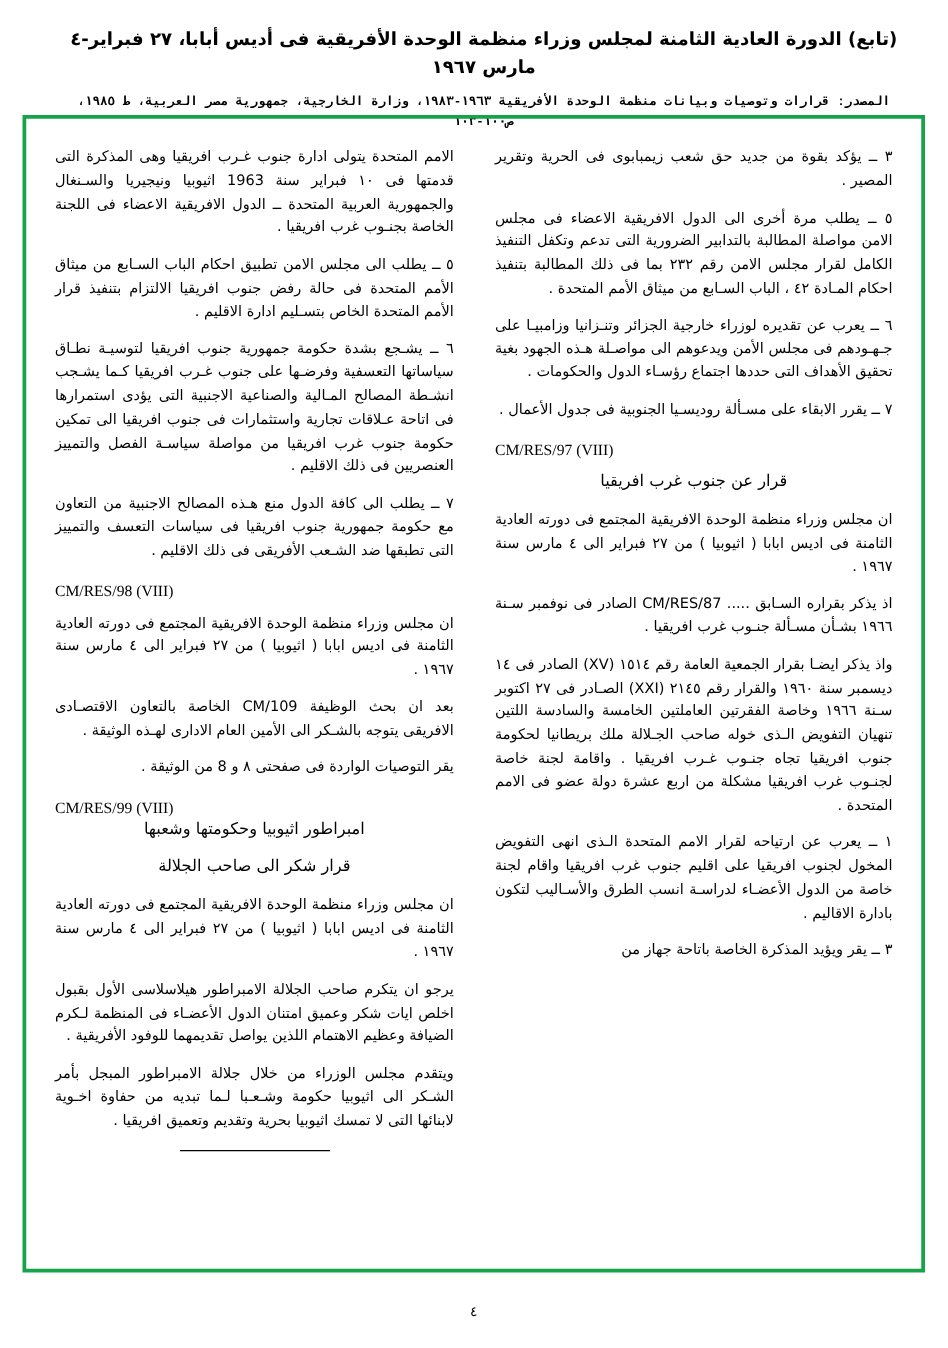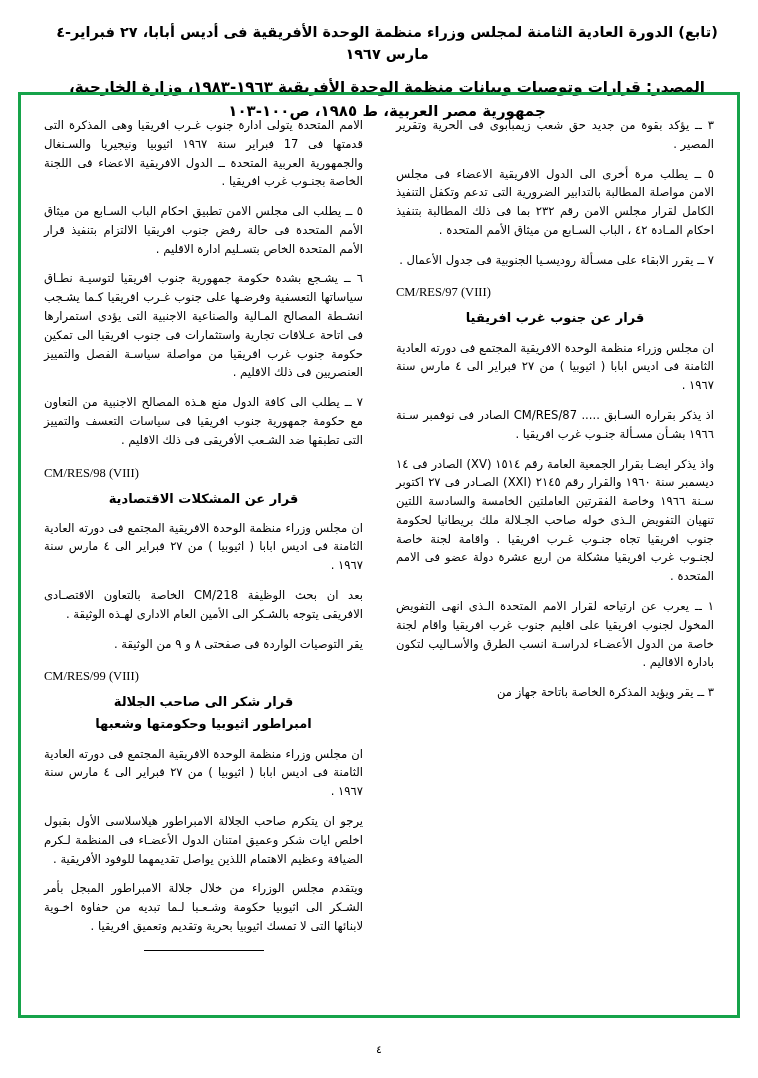--- a/index.html
+++ b/index.html
@@ -26,24 +26,25 @@
     text-align: center;
     padding: 22px 34px 0 50px;
   }
   .doc-title {
     font-size: 14.5px;
     font-weight: bold;
     line-height: 1.5;
     letter-spacing: 0px;
   }
   .doc-source {
-    font-size: 15px;
+    font-size: 10px;
     font-weight: bold;
     line-height: 1.6;
     margin-top: 9px;
+    font-family: Liberation Mono, monospace;
   }
   .frame {
     position: absolute;
     top: 92px;
     right: 18px;
     left: 18px;
     bottom: 60px;
     border: 3px solid #16a34a;
     box-sizing: border-box;
   }
@@ -72,21 +73,21 @@
   }
   .res-code {
     font-size: 12.5px;
     direction: ltr;
     text-align: left;
     margin: 16px 0 8px 0;
     font-family: "Liberation Serif", "DejaVu Serif", serif;
   }
   .res-title {
     font-size: 13px;
-    font-weight: bold;
+    font-weight: normal;
     text-align: center;
     margin: 2px 0 10px 0;
     line-height: 1.55;
   }
   .divider-rule {
     width: 120px;
     height: 1.5px;
     background: #000;
     margin: 14px auto 4px auto;
   }
@@ -108,47 +109,47 @@
     <div class="doc-title">(تابع) الدورة العادية الثامنة لمجلس وزراء منظمة الوحدة الأفريقية فى أديس أبابا، ٢٧ فبراير-٤ مارس ١٩٦٧</div>
     <div class="doc-source">المصدر: قرارات وتوصيات وبيانات منظمة الوحدة الأفريقية ١٩٦٣-١٩٨٣، وزارة الخارجية، جمهورية مصر العربية، ط ١٩٨٥، ص١٠٠-١٠٣</div>
   </div>
 
   <div class="frame">
     <div class="frame-inner">
 
       <div class="col right-col">
         <p class="p">٣ ــ يؤكد بقوة من جديد حق شعب زيمبابوى فى الحرية وتقرير المصير .</p>
         <p class="p">٥ ــ يطلب مرة أخرى الى الدول الافريقية الاعضاء فى مجلس الامن مواصلة المطالبة بالتدابير الضرورية التى تدعم وتكفل التنفيذ الكامل لقرار مجلس الامن رقم ٢٣٢ بما فى ذلك المطالبة بتنفيذ احكام المـادة ٤٢ ، الباب السـابع من ميثاق الأمم المتحدة .</p>
+        <p class="p">٦ ــ يعرب عن تقديره لوزراء خارجية الجزائر وتنـزانيا وزامبيـا على جـهـودهم فى مجلس الأمن ويدعوهم الى مواصـلة هـذه الجهود بغية تحقيق الأهداف التى حددها اجتماع رؤسـاء الدول والحكومات .</p>
         <p class="p">٧ ــ يقرر الابقاء على مسـألة روديسـيا الجنوبية فى جدول الأعمال .</p>
 
         <div class="res-code">CM/RES/97  (VIII)</div>
         <div class="res-title">قرار عن جنوب غرب افريقيا</div>
 
         <p class="p">ان مجلس وزراء منظمة الوحدة الافريقية المجتمع فى دورته العادية الثامنة فى اديس ابابا ( اثيوبيا ) من ٢٧ فبراير الى ٤ مارس سنة ١٩٦٧ .</p>
         <p class="p">اذ يذكر بقراره السـابق ..... CM/RES/87 الصادر فى نوفمبر سـنة ١٩٦٦ بشـأن مسـألة جنـوب غرب افريقيا .</p>
         <p class="p">واذ يذكر ايضـا بقرار الجمعية العامة رقم ١٥١٤ (XV) الصادر فى ١٤ ديسمبر سنة ١٩٦٠ والقرار رقم ٢١٤٥ (XXI) الصـادر فى ٢٧ اكتوبر سـنة ١٩٦٦ وخاصة الفقرتين العاملتين الخامسة والسادسة اللتين تنهيان التفويض الـذى خوله صاحب الجـلالة ملك بريطانيا لحكومة جنوب افريقيا تجاه جنـوب غـرب افريقيا . واقامة لجنة خاصة لجنـوب غرب افريقيا مشكلة من اربع عشرة دولة عضو فى الامم المتحدة .</p>
         <p class="p">١ ــ يعرب عن ارتياحه لقرار الامم المتحدة الـذى انهى التفويض المخول لجنوب افريقيا على اقليم جنوب غرب افريقيا واقام لجنة خاصة من الدول الأعضـاء لدراسـة انسب الطرق والأسـاليب لتكون بادارة الاقاليم .</p>
         <p class="p">٣ ــ يقر ويؤيد المذكرة الخاصة باتاحة جهاز من</p>
       </div>
 
       <div class="col left-col">
-        <p class="p">الامم المتحدة يتولى ادارة جنوب غـرب افريقيا وهى المذكرة التى قدمتها فى 17 فبراير سنة ١٩٦٧ اثيوبيا ونيجيريا والسـنغال والجمهورية العربية المتحدة ــ الدول الافريقية الاعضاء فى اللجنة الخاصة بجنـوب غرب افريقيا .</p>
+        <p class="p">الامم المتحدة يتولى ادارة جنوب غـرب افريقيا وهى المذكرة التى قدمتها فى ١٠ فبراير سنة 1963 اثيوبيا ونيجيريا والسـنغال والجمهورية العربية المتحدة ــ الدول الافريقية الاعضاء فى اللجنة الخاصة بجنـوب غرب افريقيا .</p>
         <p class="p">٥ ــ يطلب الى مجلس الامن تطبيق احكام الباب السـابع من ميثاق الأمم المتحدة فى حالة رفض جنوب افريقيا الالتزام بتنفيذ قرار الأمم المتحدة الخاص بتسـليم ادارة الاقليم .</p>
         <p class="p">٦ ــ يشـجع بشدة حكومة جمهورية جنوب افريقيا لتوسيـة نطـاق سياساتها التعسفية وفرضـها على جنوب غـرب افريقيا كـما يشـجب انشـطة المصالح المـالية والصناعية الاجنبية التى يؤدى استمرارها فى اتاحة عـلاقات تجارية واستثمارات فى جنوب افريقيا الى تمكين حكومة جنوب غرب افريقيا من مواصلة سياسـة الفصل والتمييز العنصريين فى ذلك الاقليم .</p>
         <p class="p">٧ ــ يطلب الى كافة الدول منع هـذه المصالح الاجنبية من التعاون مع حكومة جمهورية جنوب افريقيا فى سياسات التعسف والتمييز التى تطبقها ضد الشـعب الأفريقى فى ذلك الاقليم .</p>
 
         <div class="res-code">CM/RES/98  (VIII)</div>
-        <div class="res-title">قرار عن المشكلات الاقتصادية</div>
         <p class="p">ان مجلس وزراء منظمة الوحدة الافريقية المجتمع فى دورته العادية الثامنة فى اديس ابابا ( اثيوبيا ) من ٢٧ فبراير الى ٤ مارس سنة ١٩٦٧ .</p>
-        <p class="p">بعد ان بحث الوظيفة CM/218 الخاصة بالتعاون الاقتصـادى الافريقى يتوجه بالشـكر الى الأمين العام الادارى لهـذه الوثيقة .</p>
-        <p class="p">يقر التوصيات الواردة فى صفحتى ٨ و ٩ من الوثيقة .</p>
+        <p class="p">بعد ان بحث الوظيفة CM/109 الخاصة بالتعاون الاقتصـادى الافريقى يتوجه بالشـكر الى الأمين العام الادارى لهـذه الوثيقة .</p>
+        <p class="p">يقر التوصيات الواردة فى صفحتى ٨ و 8 من الوثيقة .</p>
 
         <div class="res-code">CM/RES/99  (VIII)</div>
+        <div class="res-title" style="margin-top:-8px">امبراطور اثيوبيا وحكومتها وشعبها</div>
         <div class="res-title">قرار شكر الى صاحب الجلالة</div>
-        <div class="res-title" style="margin-top:-8px">امبراطور اثيوبيا وحكومتها وشعبها</div>
         <p class="p">ان مجلس وزراء منظمة الوحدة الافريقية المجتمع فى دورته العادية الثامنة فى اديس ابابا ( اثيوبيا ) من ٢٧ فبراير الى ٤ مارس سنة ١٩٦٧ .</p>
         <p class="p">يرجو ان يتكرم صاحب الجلالة الامبراطور هيلاسلاسى الأول بقبول اخلص ايات شكر وعميق امتنان الدول الأعضـاء فى المنظمة لـكرم الضيافة وعظيم الاهتمام اللذين يواصل تقديمهما للوفود الأفريقية .</p>
         <p class="p">ويتقدم مجلس الوزراء من خلال جلالة الامبراطور المبجل بأمر الشـكر الى اثيوبيا حكومة وشـعـبا لـما تبديه من حفاوة اخـوية لابنائها التى لا تمسك اثيوبيا بحرية وتقديم وتعميق افريقيا .</p>
 
         <div class="divider-rule"></div>
       </div>
 
     </div>
   </div>
 

